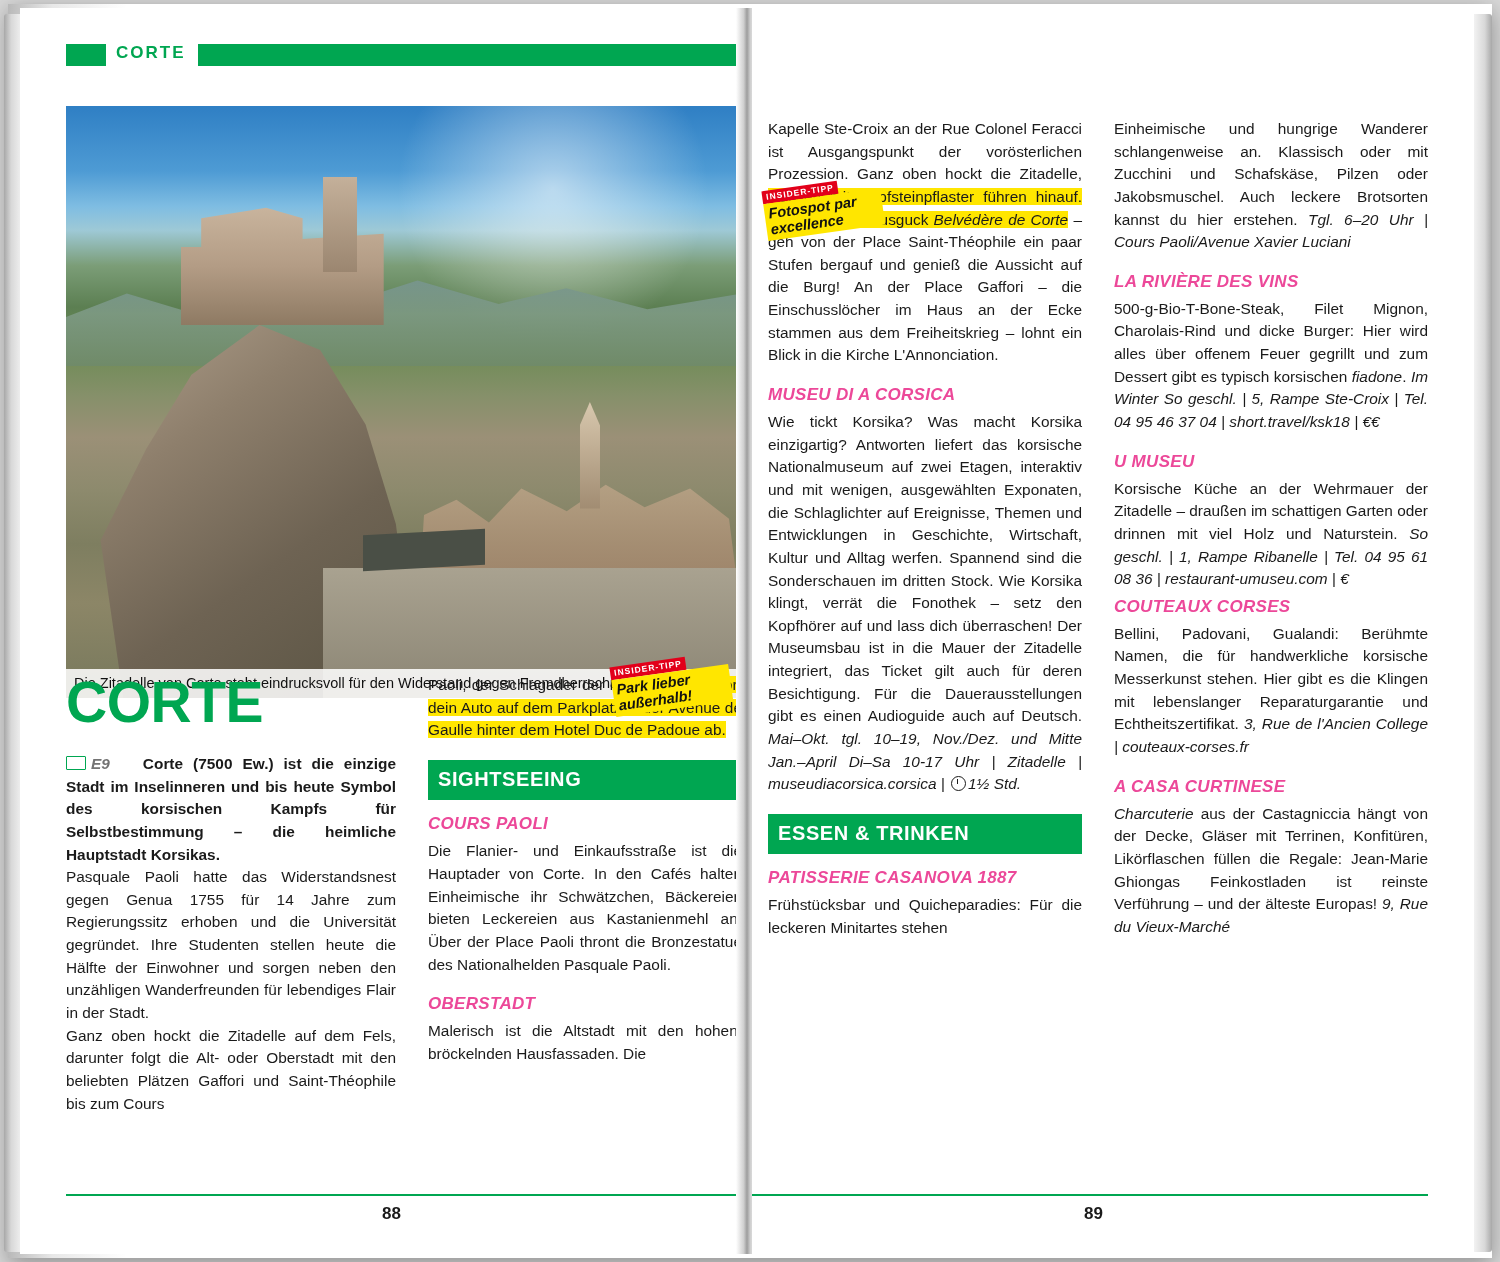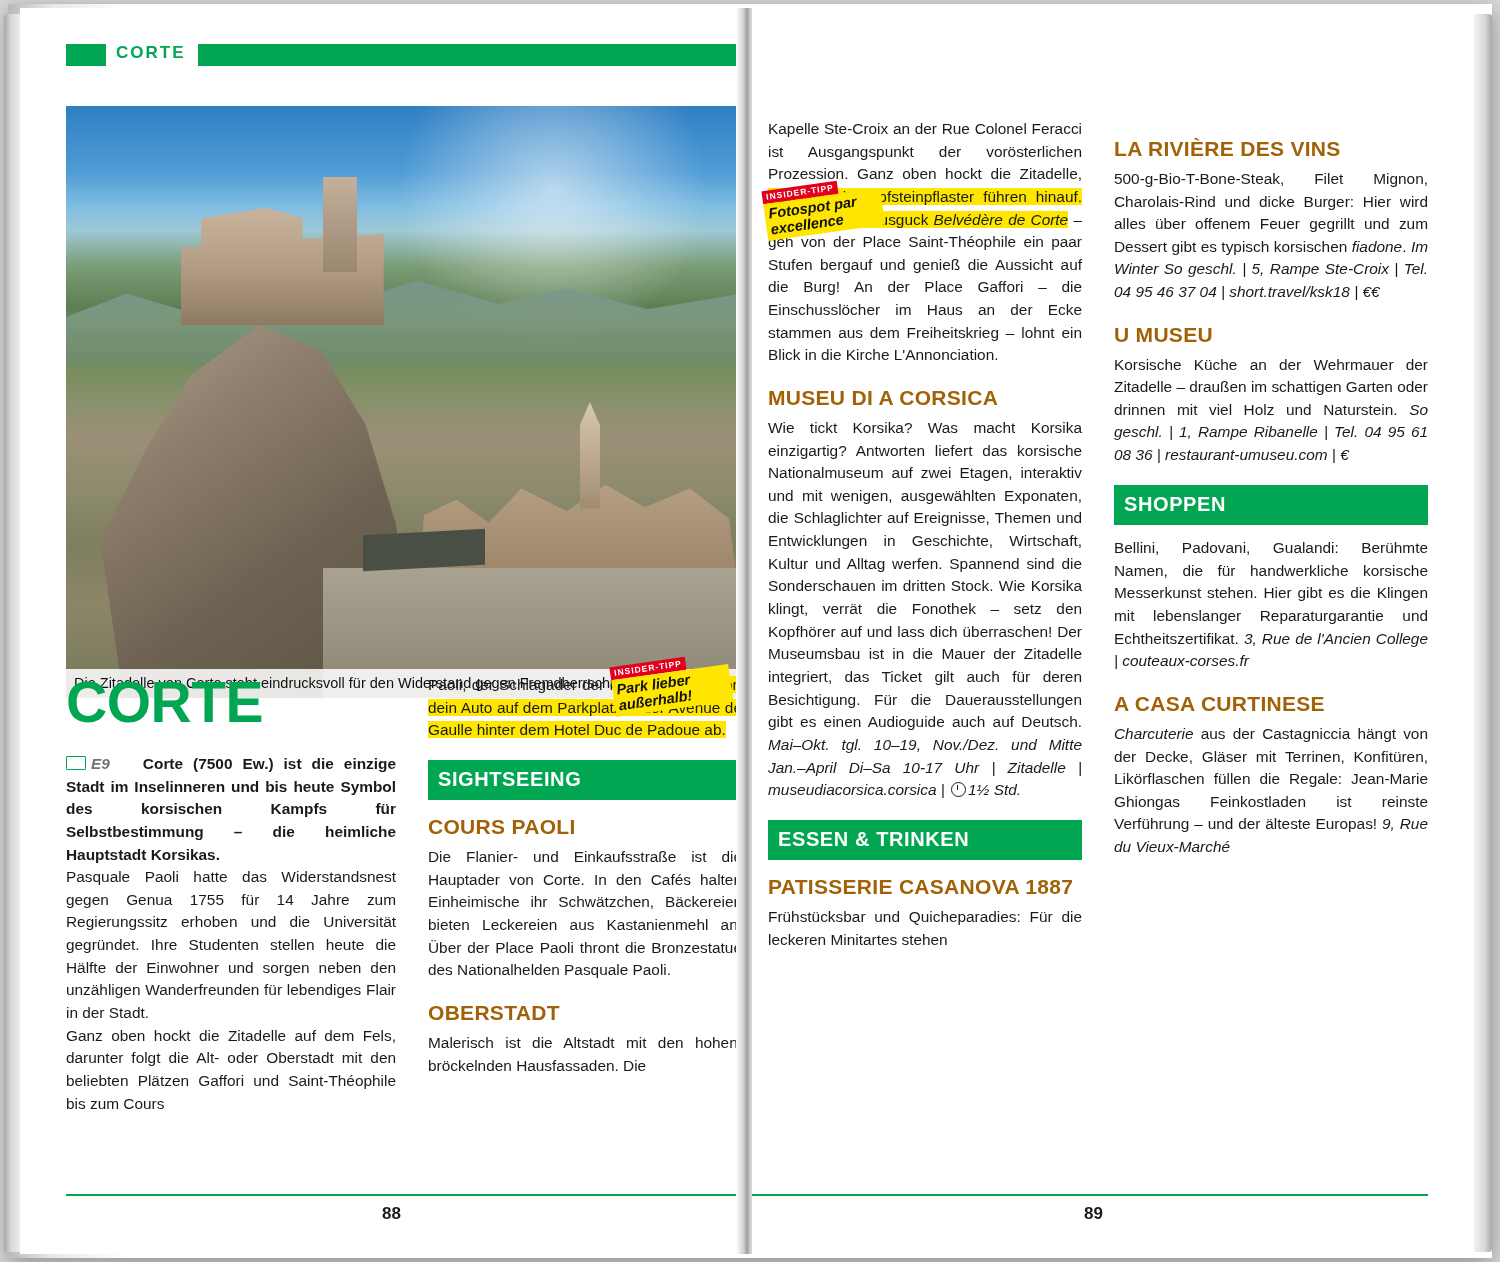--- a/index.html
+++ b/index.html
@@ -212,25 +212,26 @@
     display: block;
     background: #00a651;
     color: #ffffff;
     font-size: 20px;
     font-weight: bold;
     letter-spacing: 0.6px;
     padding: 5px 10px 6px 10px;
     margin: 18px 0 12px 0;
   }
   .sub {
-    color: #a16207;
-    font-size: 21px;
+    color: #ec4899;
+    font-size: 17px;
     font-weight: bold;
     letter-spacing: 0.3px;
     margin: 16px 0 3px 0;
+    font-style: italic;
   }
   .sub.first { margin-top: 4px; }
   .hl { background: #ffe600; }
   .it { font-style: italic; }
   .clock {
     display: inline-block;
     width: 13px; height: 13px;
     border: 1.5px solid #1a1a1a;
     border-radius: 50%;
     position: relative;
@@ -358,29 +359,30 @@
       <div class="sub">MUSEU DI A CORSICA</div>
       <p><span>Wie tickt Korsika? Was macht Korsika einzigartig? Antworten liefert das korsische Nationalmuseum auf zwei Etagen, interaktiv und mit wenigen, ausgewählten Exponaten, die Schlaglichter auf Ereignisse, Themen und Entwicklungen in Geschichte, Wirtschaft, Kultur und Alltag werfen. Spannend sind die Sonderschauen im dritten Stock. Wie Korsika klingt, verrät die Fonothek – setz den Kopfhörer auf und lass dich überraschen! Der Museumsbau ist in die Mauer der Zitadelle integriert, das Ticket gilt auch für deren Besichtigung. Für die Dauerausstellungen gibt es einen Audioguide auch auf Deutsch. </span><span class="it">Mai–Okt. tgl. 10–19, Nov./Dez. und Mitte Jan.–April Di–Sa 10-17 Uhr | Zitadelle | museudiacorsica.corsica | </span><span class="clock"></span><span class="it">1½ Std.</span></p>
 
       <span class="section-bar">ESSEN &amp; TRINKEN</span>
 
       <div class="sub first">PATISSERIE CASANOVA 1887</div>
       <p>Frühstücksbar und Quicheparadies: Für die leckeren Minitartes stehen</p>
     </div>
 
     <div class="col col-4" style="left:362px;">
+      <p><span>Einheimische und hungrige Wanderer schlangenweise an. Klassisch oder mit Zucchini und Schafskäse, Pilzen oder Jakobsmuschel. Auch leckere Brotsorten kannst du hier erstehen. </span><span class="it">Tgl. 6–20 Uhr | Cours Paoli/Avenue Xavier Luciani</span></p>
 
       <div class="sub">LA RIVIÈRE DES VINS</div>
       <p><span>500-g-Bio-T-Bone-Steak, Filet Mignon, Charolais-Rind und dicke Burger: Hier wird alles über offenem Feuer gegrillt und zum Dessert gibt es typisch korsischen </span><span class="it">fiadone</span><span>. </span><span class="it">Im Winter So geschl. | 5, Rampe Ste-Croix | Tel. 04 95 46 37 04 | short.travel/ksk18 | €€</span></p>
 
       <div class="sub">U MUSEU</div>
       <p><span>Korsische Küche an der Wehrmauer der Zitadelle – draußen im schattigen Garten oder drinnen mit viel Holz und Naturstein. </span><span class="it">So geschl. | 1, Rampe Ribanelle | Tel. 04 95 61 08 36 | restaurant-umuseu.com | €</span></p>
 
-      <span class="section-bar">SHOPPEN</span>
-
+
+      <div class="sub first">COUTEAUX CORSES</div>
       <p><span>Bellini, Padovani, Gualandi: Berühmte Namen, die für handwerkliche korsische Messerkunst stehen. Hier gibt es die Klingen mit lebenslanger Reparaturgarantie und Echtheitszertifikat. </span><span class="it">3, Rue de l'Ancien College | couteaux-corses.fr</span></p>
 
       <div class="sub">A CASA CURTINESE</div>
       <p><span class="it">Charcuterie</span><span> aus der Castagniccia hängt von der Decke, Gläser mit Terrinen, Konfitüren, Likörflaschen füllen die Regale: Jean-Marie Ghiongas Feinkostladen ist reinste Verführung – und der älteste Europas! </span><span class="it">9, Rue du Vieux-Marché</span></p>
     </div>
 
     <div class="folio-rule rule-right" style="left:0; width:676px;"></div>
     <div class="folio folio-right" style="left:332px;margin-top:16px;">89</div>
   </div>
 

